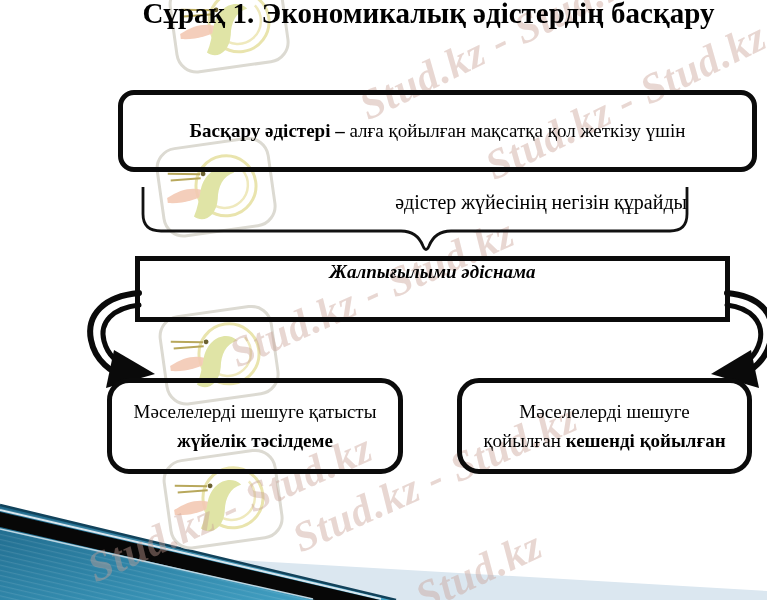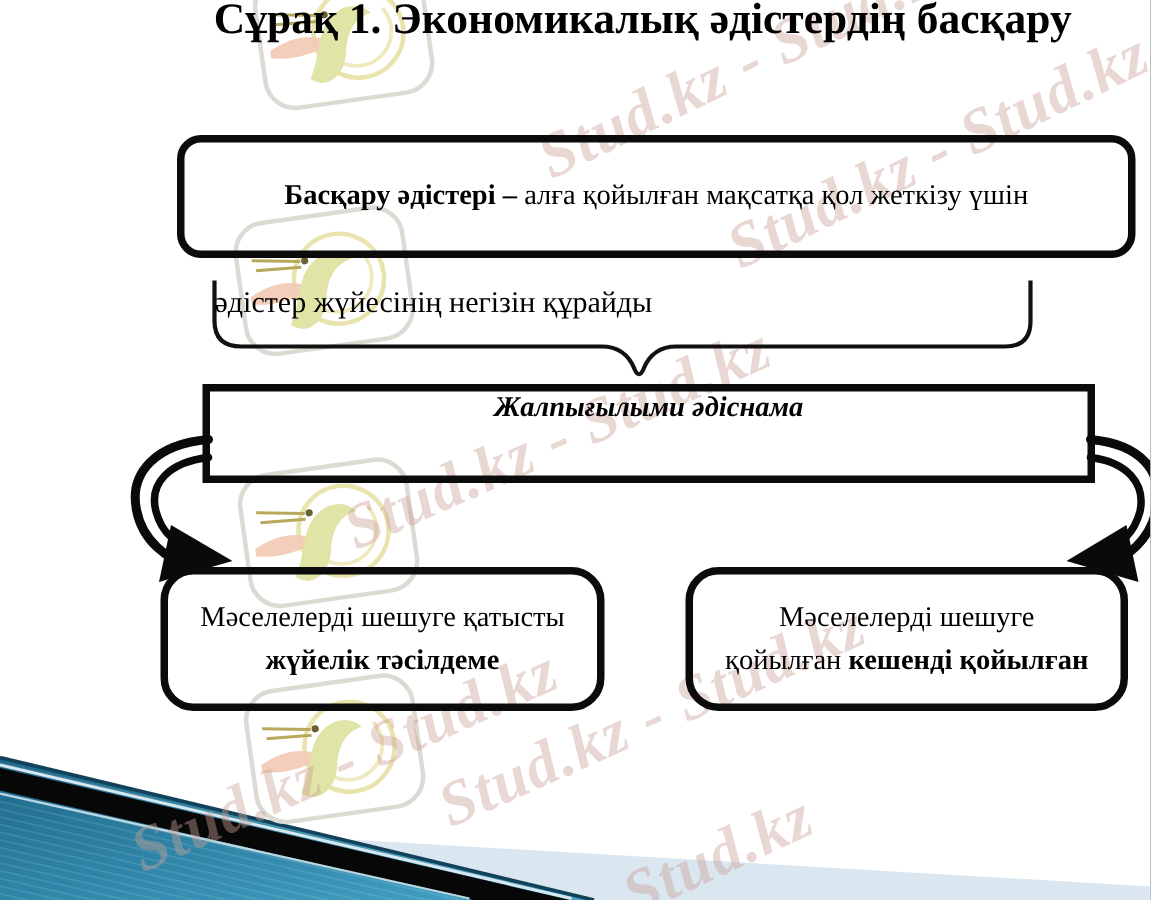--- a/index.html
+++ b/index.html
@@ -23,21 +23,21 @@
     font-size:29px;font-weight:bold;line-height:37px;z-index:6;
   }
   
   .def-box{
     position:absolute;left:118px;top:90px;width:639px;height:82px;
     border:5px solid #0b0b0b;border-radius:16px;box-sizing:border-box;
     display:flex;flex-direction:column;justify-content:center;text-align:center;
     font-size:19px;line-height:26px;background:transparent;z-index:6;padding:0 10px;
   }
   .brace-label{
-    position:absolute;left:143px;width:544px;top:191px;text-align:left;
+    position:absolute;left:143px;width:544px;top:191px;text-align:right;
     font-size:20px;z-index:6;
   }
   .mid-box{
     position:absolute;left:135px;top:256px;width:595px;height:66px;
     border:5px solid #0b0b0b;box-sizing:border-box;
     display:flex;align-items:flex-start;justify-content:center;
     font-size:19px;font-weight:bold;z-index:6;font-style:italic;
   }
   .app-box{
     position:absolute;top:378px;height:96px;border:5px solid #0b0b0b;

